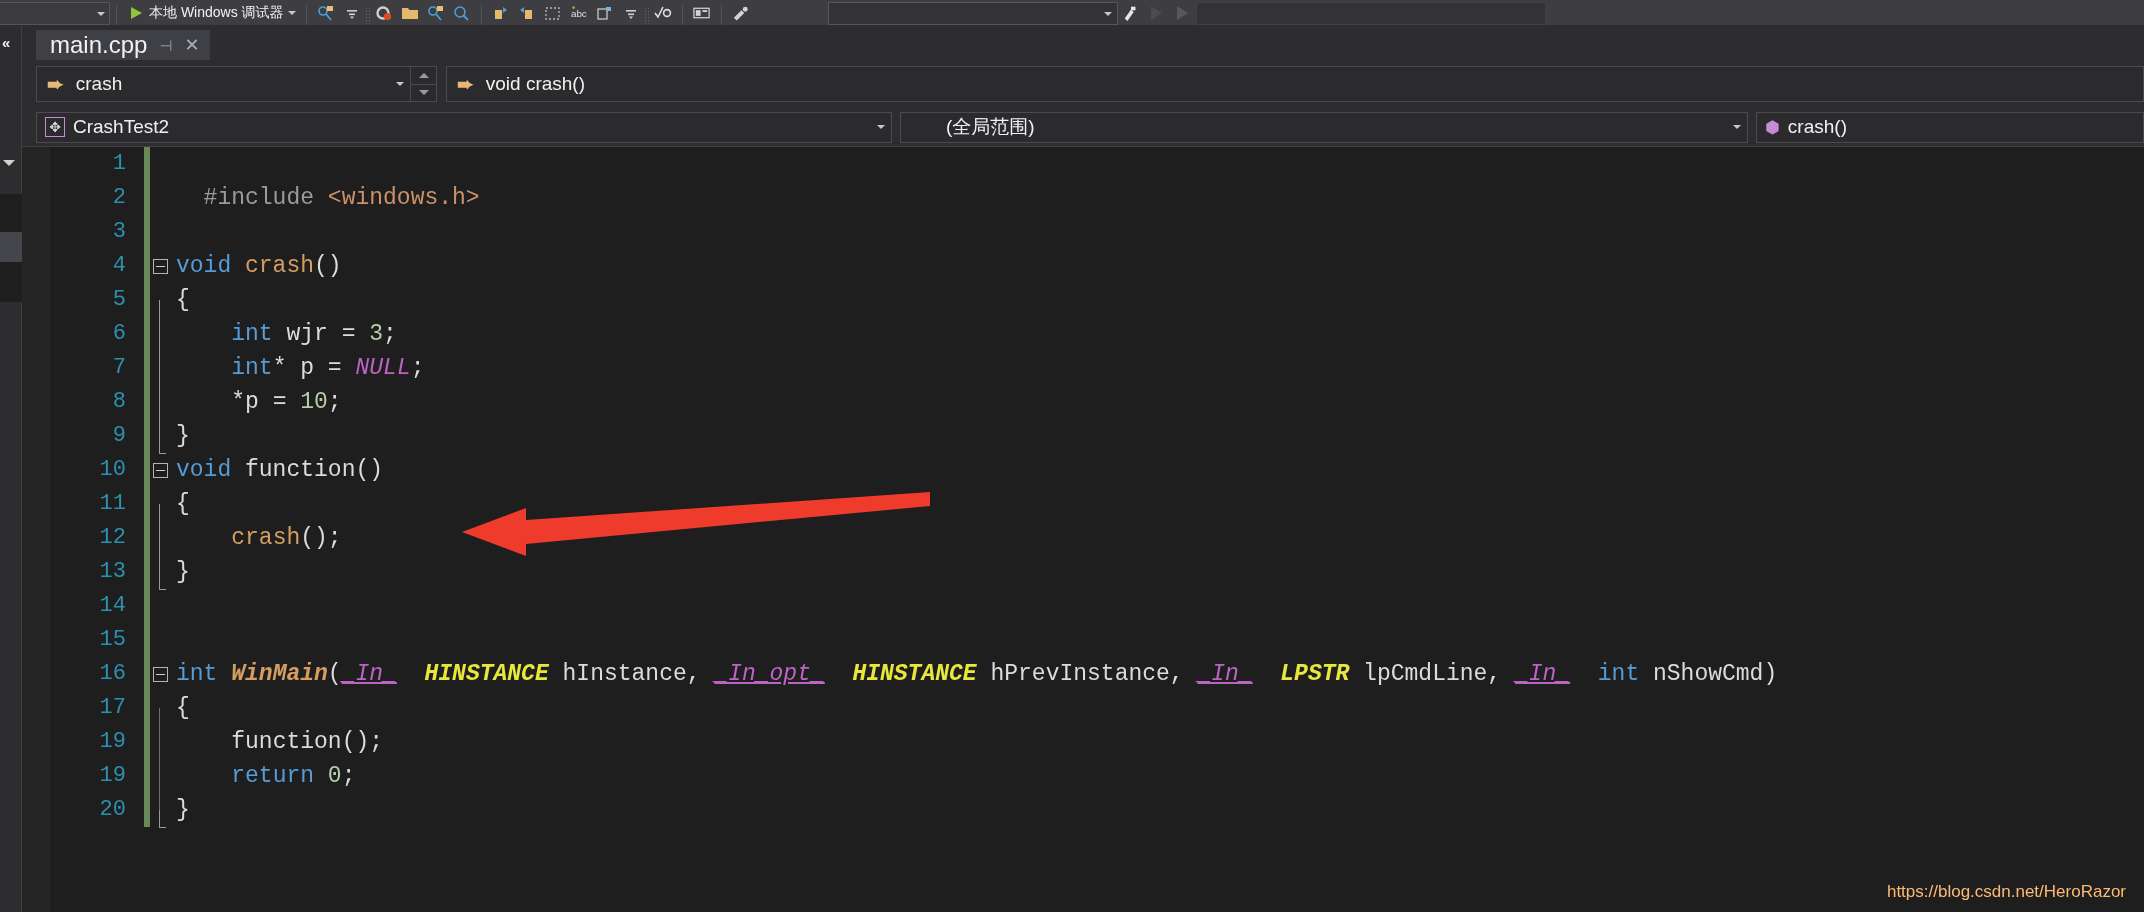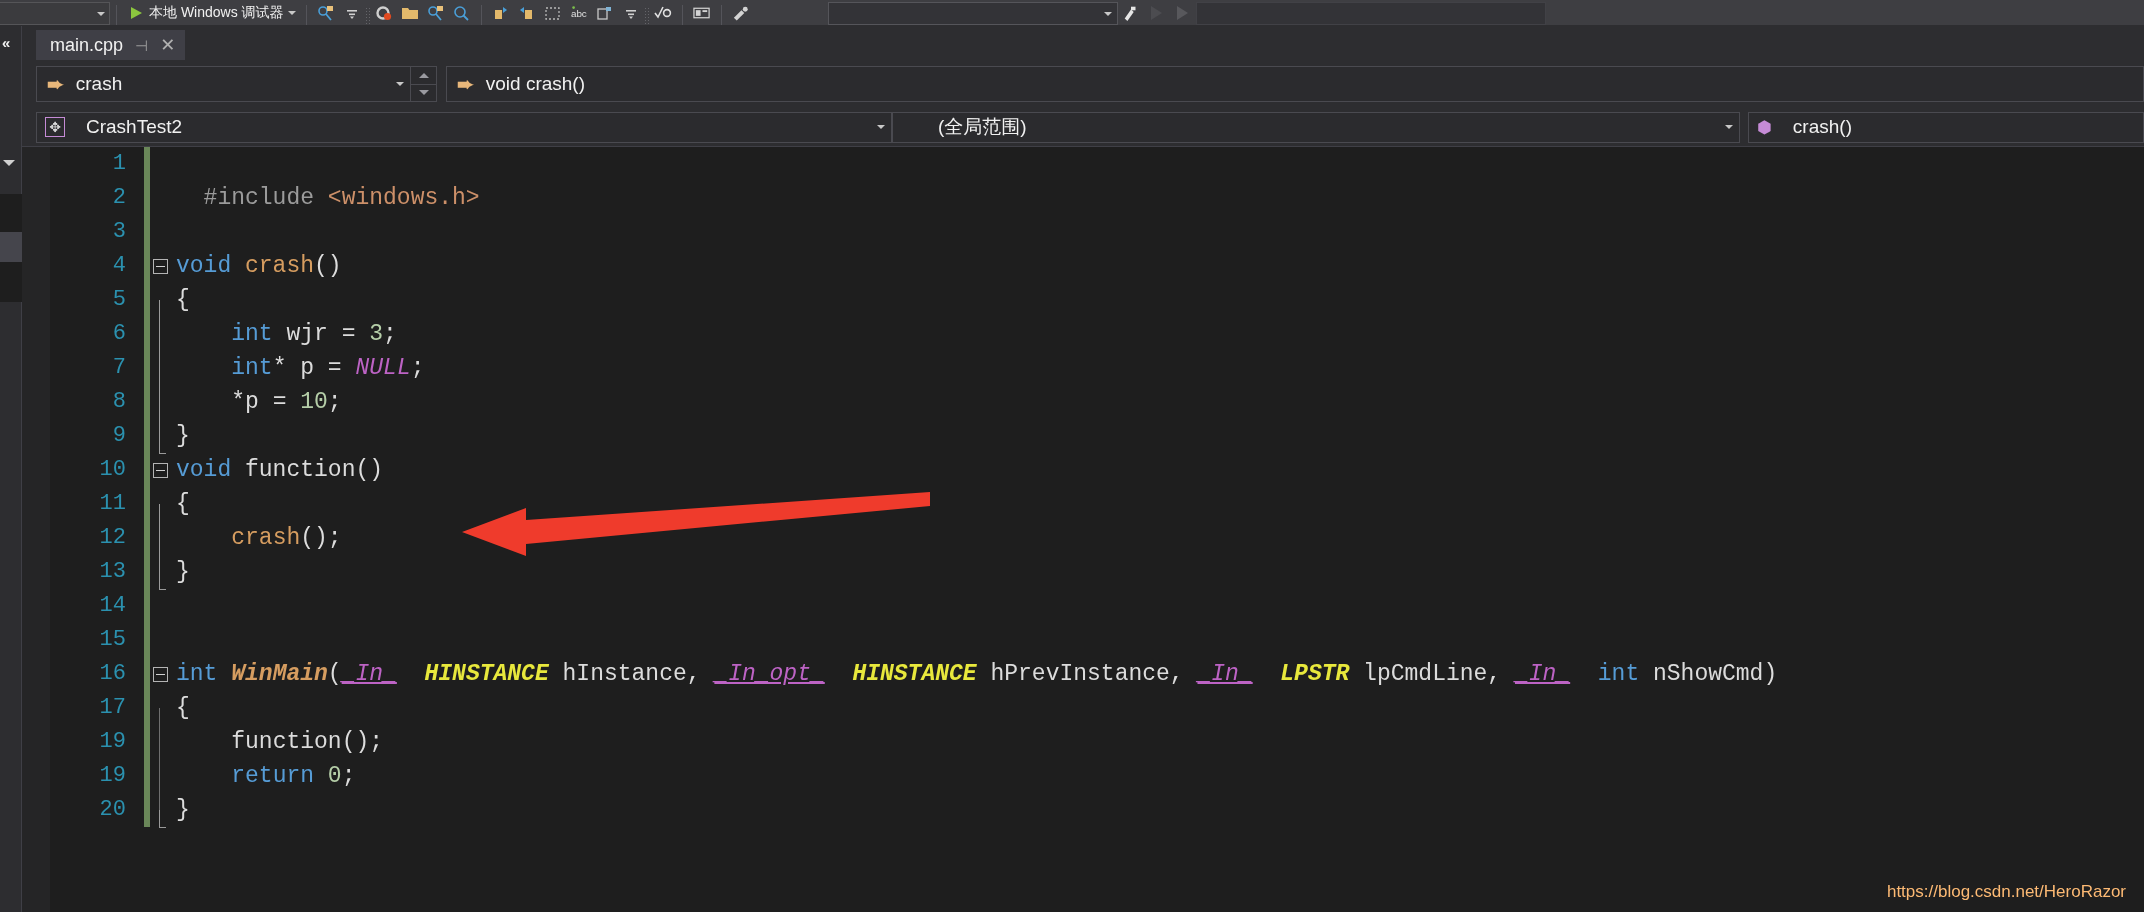--- a/index.html
+++ b/index.html
@@ -105,21 +105,21 @@
   }
   .doc-tab {
     position: absolute; left: 14px; top: 4px;
     height: 30px;
     background: #3f3f46;
     display: flex; align-items: center;
     padding: 0 10px 0 14px;
     gap: 12px;
   }
   .doc-tab .tab-title {
-    color: #f1f1f1; font-size: 18px;
+    color: #f1f1f1; font-size: 24px;
     font-family: "Liberation Sans", sans-serif;
   }
   .pin-icon { color: #9b9b9b; font-size: 15px; line-height: 1; }
   .close-icon { color: #b0b0b0; font-size: 18px; line-height: 1; }
 
   
   .navbar1 {
     position: absolute; left: 22px; top: 60px;
     width: 2122px; height: 48px;
     background: #2d2d30;
@@ -188,23 +188,23 @@
   .scope-combo {
     height: 31px;
     background: #2b2b2e;
     border: 1px solid #4a4a50;
     display: flex; align-items: center;
     padding: 0 6px 0 8px;
     color: #f1f1f1; font-size: 19px;
   }
   .scope-combo .caret { margin-left: auto; }
   .scope-a { margin-left: 14px; width: 856px; }
-  .scope-b { margin-left: 0; width: 848px; padding-left: 45px; }
+  .scope-b { margin-left: 8px; width: 848px; padding-left: 45px; }
   .scope-c { margin-left: 8px; flex: 1; }
-  .sc-label { margin-left: 21px; }
+  .sc-label { margin-left: 8px; }
   .proj-icon {
     width: 20px; height: 20px;
     border: 1px solid #c58bd6;
     background: #2b2b2e;
     display: flex; align-items: center; justify-content: center;
     color: #d8d8d8; font-size: 14px; line-height: 1;
   }
   .cube-icon { color: #c58bd6; font-size: 17px; line-height: 1; }
 
   

